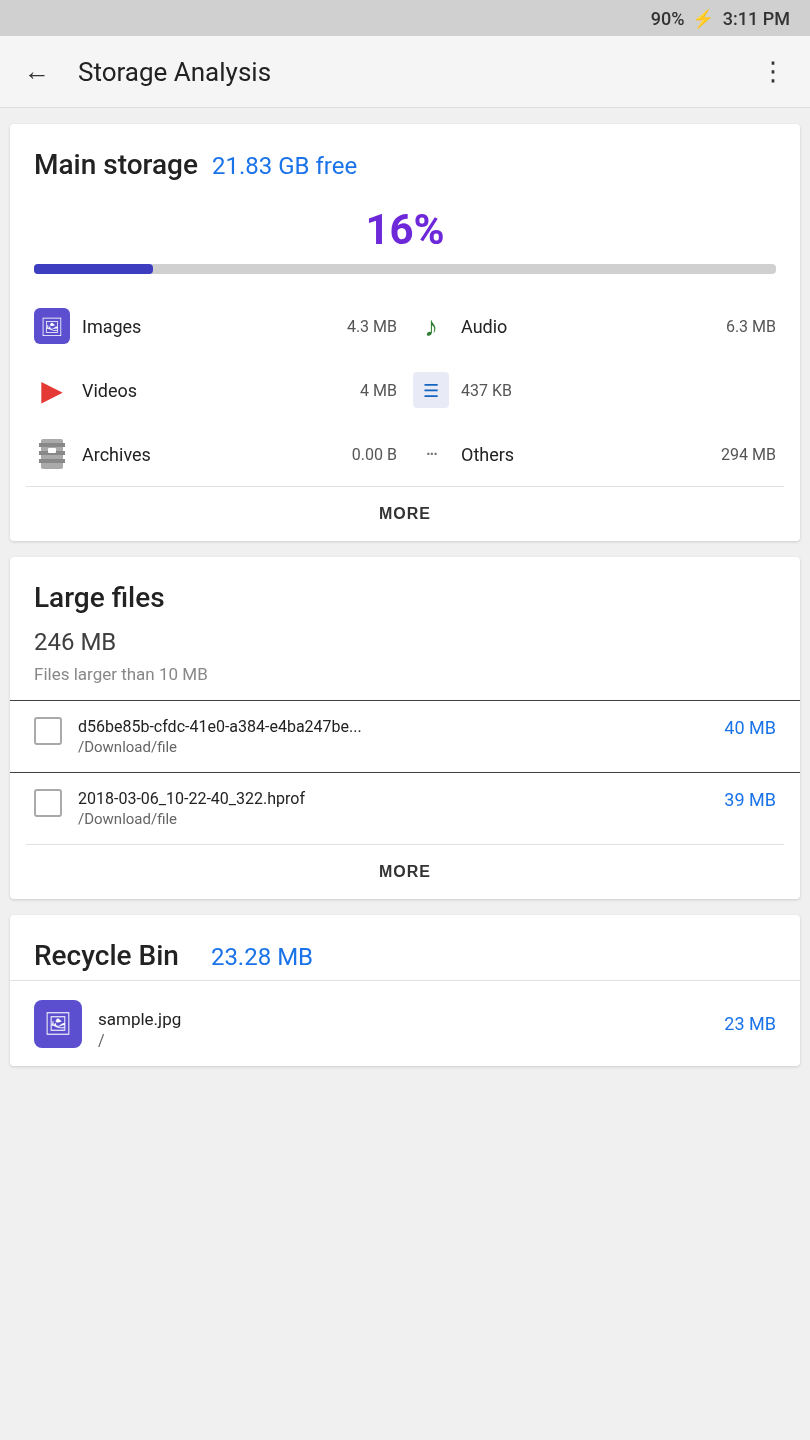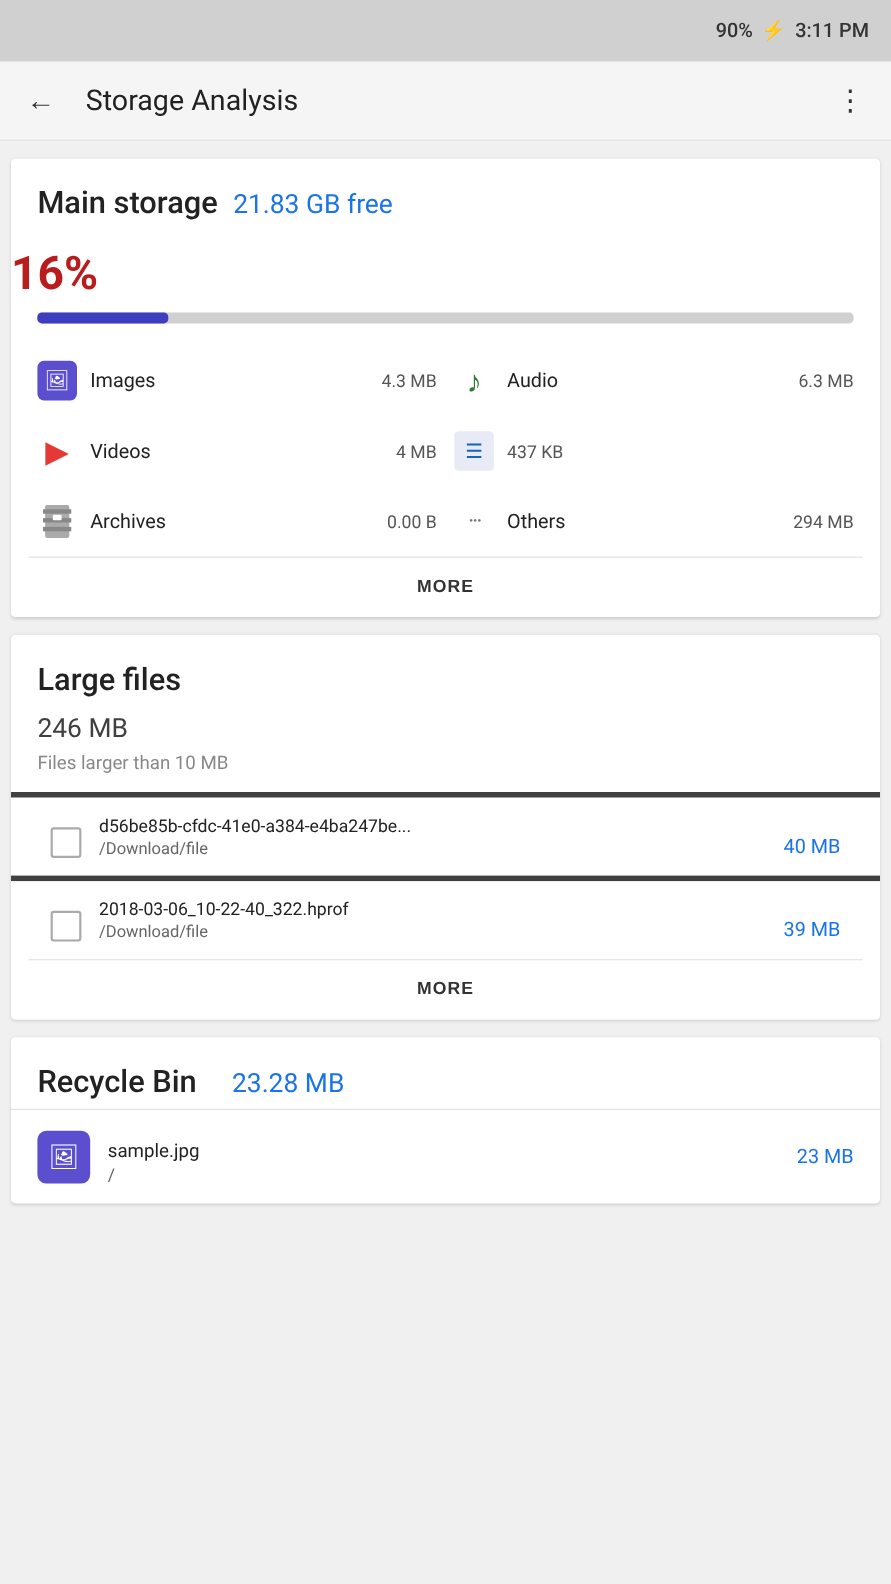--- a/index.html
+++ b/index.html
@@ -7,21 +7,21 @@
       width: 810px;
       min-height: 1440px;
       background: #f0f0f0;
       font-family: 'Roboto', Arial, sans-serif;
       color: #000;
     }
 
     
     .status-bar {
       background: #d0d0d0;
-      height: 56px;
+      height: 36px;
       display: flex;
       align-items: center;
       justify-content: flex-end;
       padding: 0 20px;
       gap: 8px;
     }
     .status-bar-text {
       font-size: 18px;
       color: #333;
       font-weight: 500;
@@ -86,23 +86,24 @@
       font-weight: 500;
       color: #222;
     }
     .main-storage-free {
       font-size: 24px;
       color: #1a73e8;
       font-weight: 400;
     }
 
     .percent-label {
+      text-align: center;
       font-size: 42px;
       font-weight: 700;
-      color: #b91c1c;
+      color: #6d28d9;
       padding: 16px 0 10px;
     }
 
     .progress-bar-container {
       margin: 0 24px 20px;
       background: #d0d0d0;
       border-radius: 4px;
       height: 10px;
     }
     .progress-bar-fill {
@@ -210,24 +211,24 @@
       color: #404040;
     }
     .large-files-subtitle {
       padding: 0 24px 16px;
       font-size: 17px;
       color: #888;
     }
 
     .file-item {
       display: flex;
-      align-items: flex-end;
-      padding: 16px 36px;
+      align-items: flex-start;
+      padding: 16px 24px;
       gap: 16px;
-      border-top: 5px solid #404040;
+      border-top: 1px solid #404040;
     }
     .file-checkbox {
       width: 28px;
       height: 28px;
       border: 2px solid #aaa;
       border-radius: 3px;
       flex-shrink: 0;
       background: #fff;
       cursor: pointer;
     }

